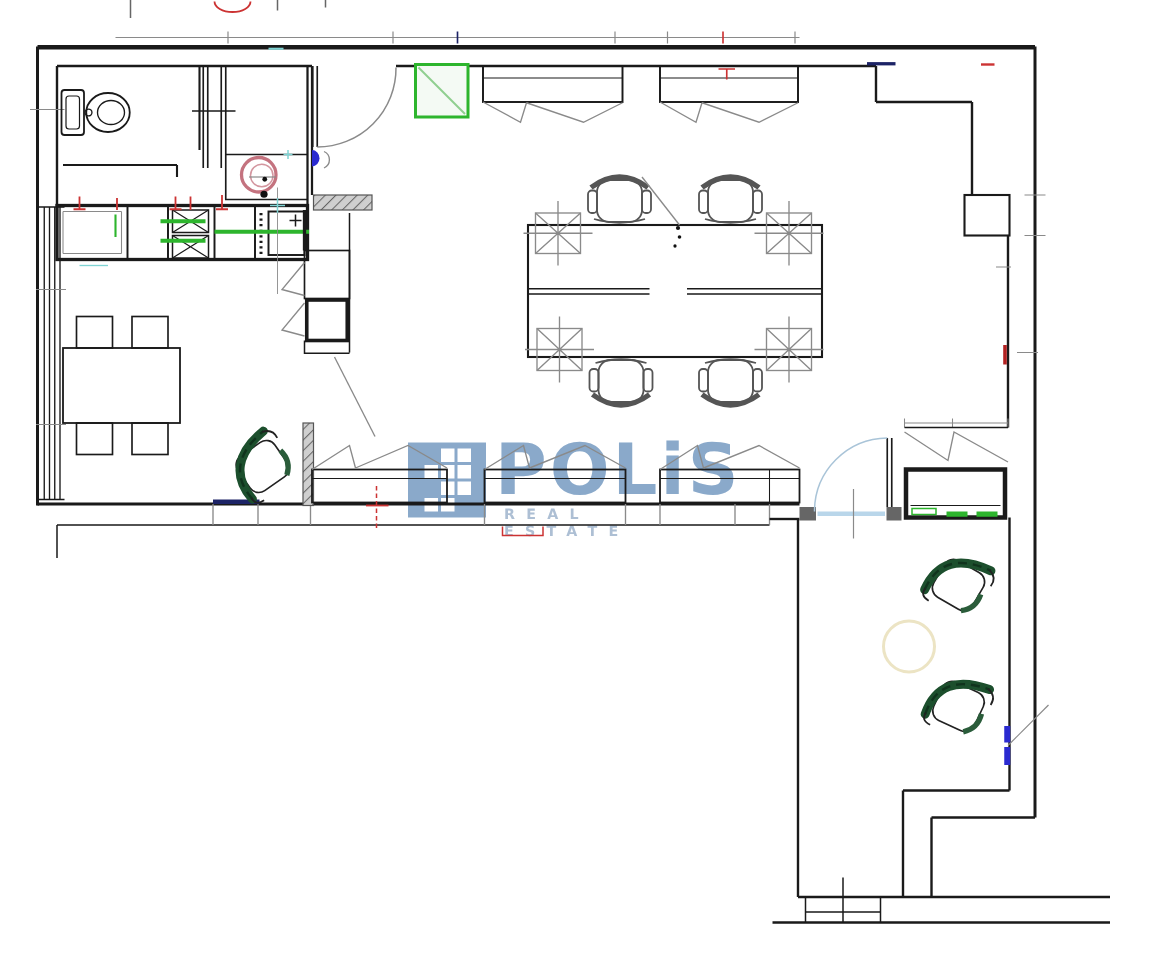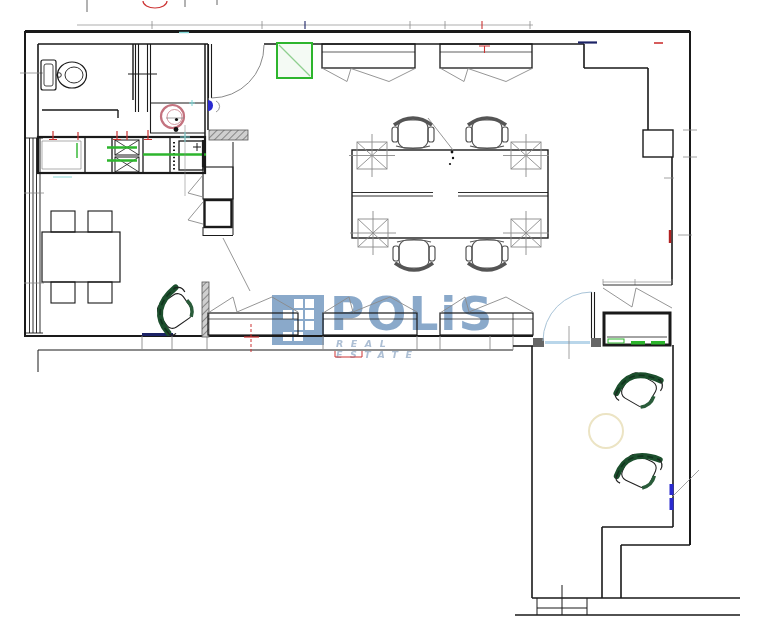--- a/index.html
+++ b/index.html
@@ -5,21 +5,21 @@
   html,body{margin:0;padding:0;background:#fff;}
   #plan{position:relative;width:770px;height:643px;background:#fff;overflow:hidden;
         font-family:"DejaVu Sans", sans-serif;}
   
   .watermark{position:absolute;left:0;top:0;z-index:1;opacity:.95;}
   .wm-logo{position:absolute;left:272px;top:295px;width:52px;height:50px;background:var(--wm);}
   .wm-logo .px{position:absolute;width:9px;height:9px;background:#fff;}
   .wm-title{position:absolute;left:330px;top:290px;font-size:47px;font-weight:bold;
             letter-spacing:2px;color:var(--wm);line-height:1;}
   .wm-sub{position:absolute;left:336px;top:338px;font-size:9.5px;letter-spacing:7.5px;
-          color:var(--wm-light);font-weight:bold;font-style:italic;}
+          color:var(--wm-light);font-weight:bold;}
   svg.linework{position:absolute;left:0;top:0;z-index:2;}
   .wall{stroke:var(--wall);fill:none}
   .thin{stroke:var(--thin);fill:none}
   .red{stroke:var(--red);fill:none}
   .green{stroke:var(--green);fill:none}
   .pink{stroke:var(--pink);fill:none}
   .navy{stroke:var(--navy);fill:none}
   .cyan{stroke:var(--cyan);fill:none}
   .yellow{stroke:var(--yellow);fill:none}
   .doorblue{stroke:var(--door-blue);fill:none}

